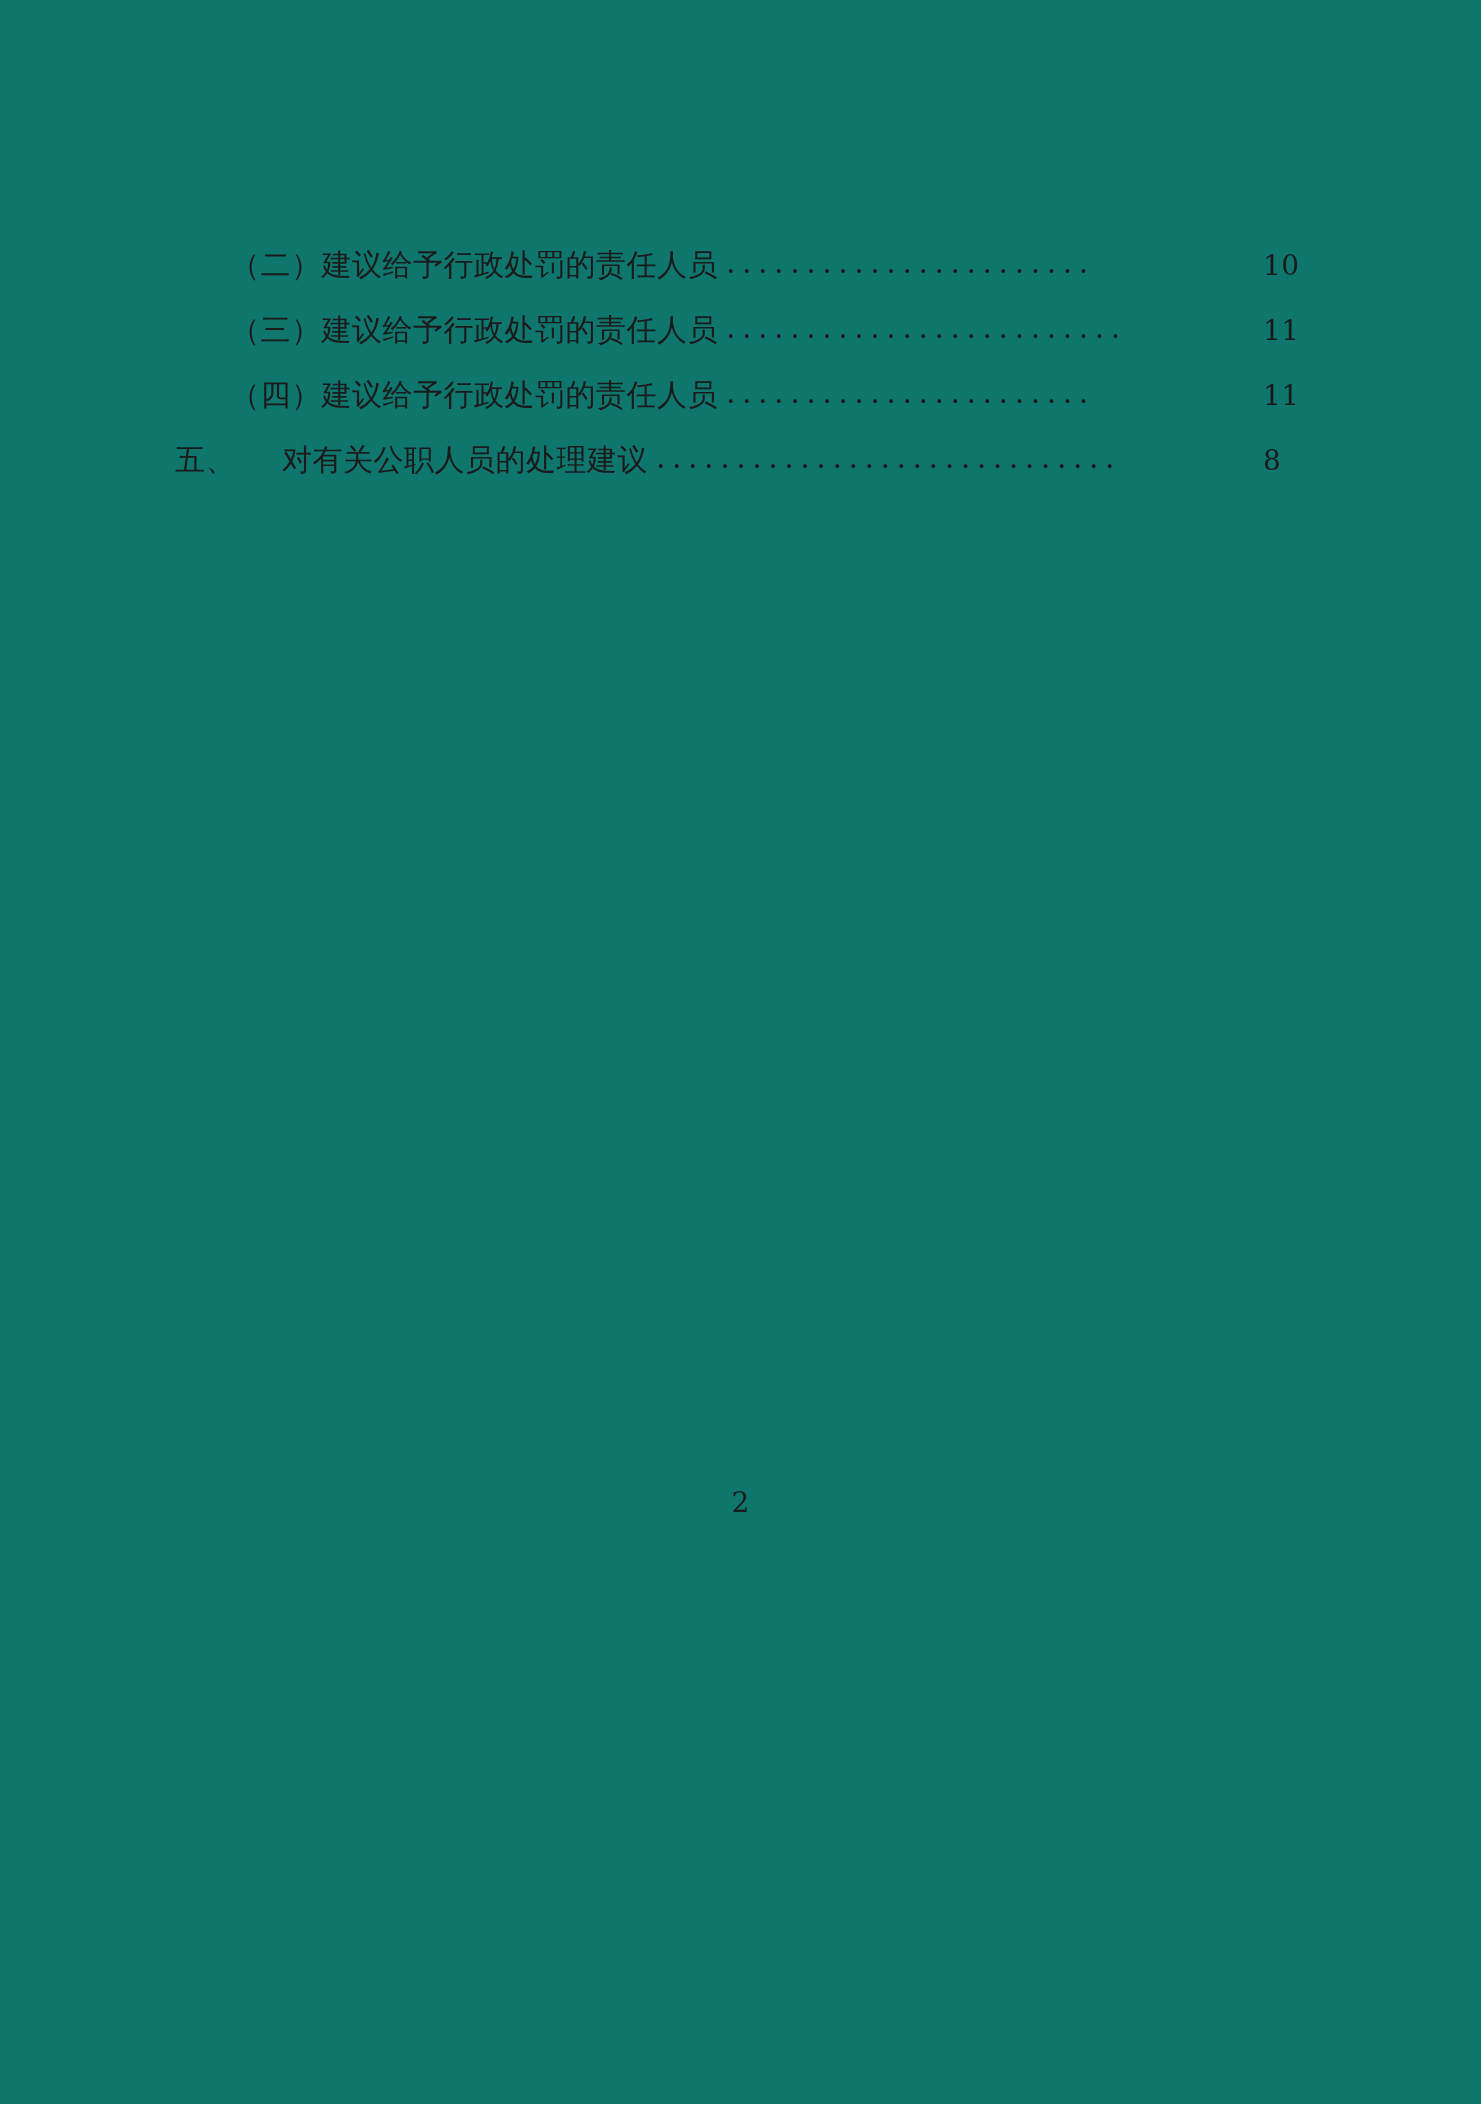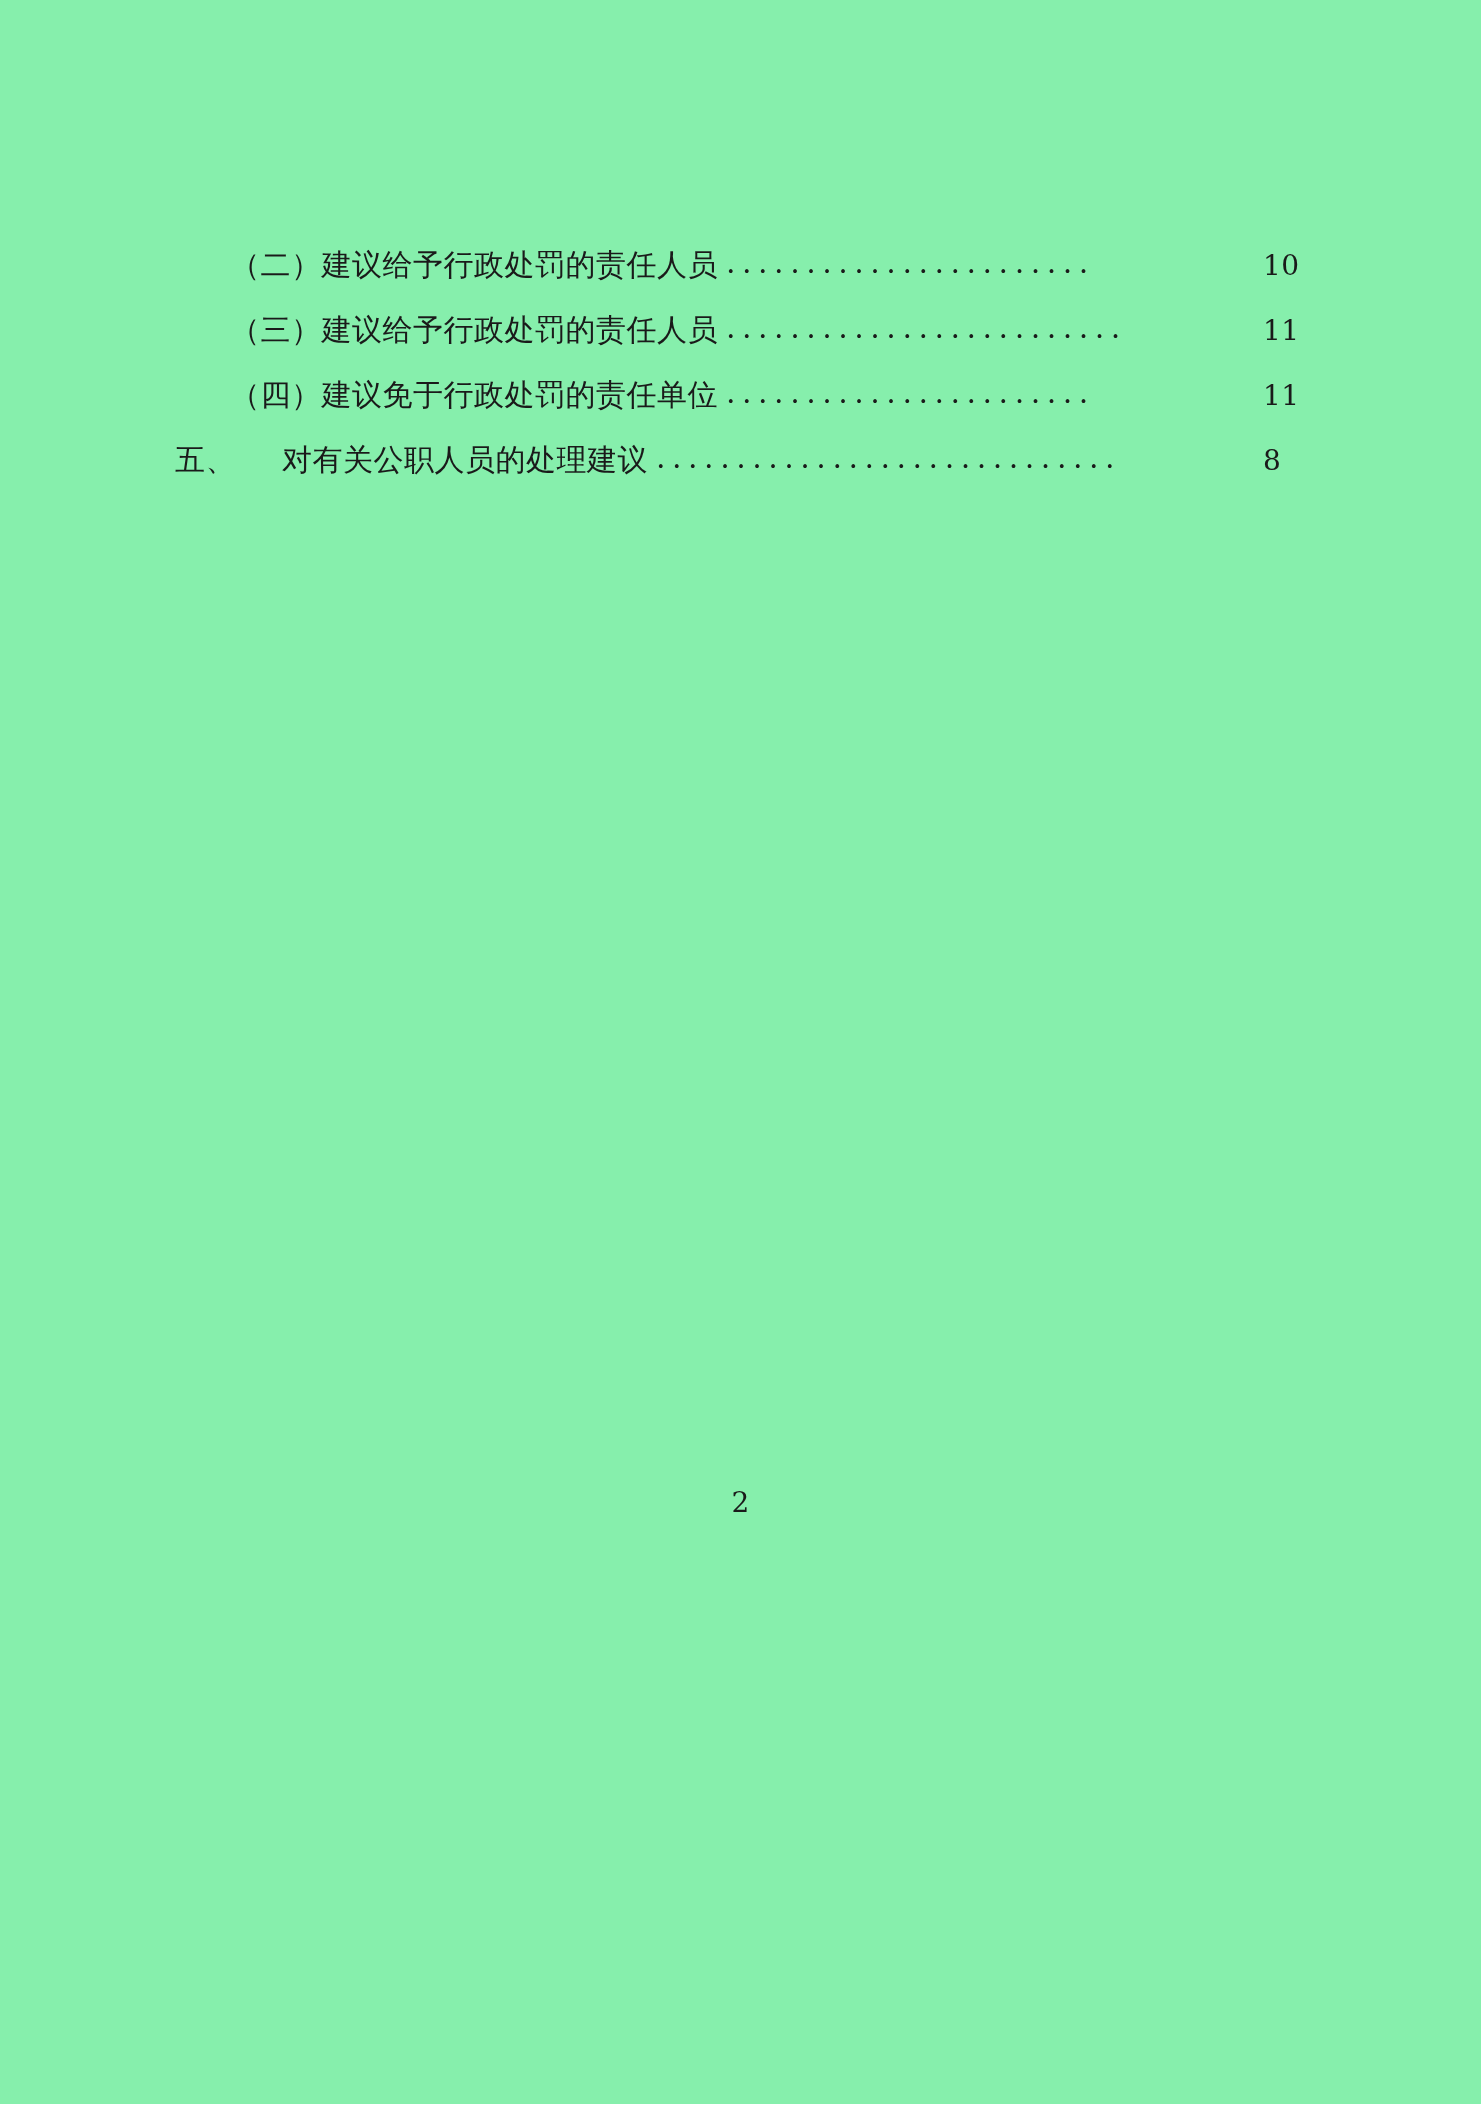--- a/index.html
+++ b/index.html
@@ -13,21 +13,21 @@
     position: relative;
     font-family: "DejaVu Serif", "Liberation Serif", serif;
     color: #1a1a1a;
     overflow: hidden;
   }
   .page {
     position: absolute;
     left: 0; top: 0;
     width: 1481px;
     height: 2104px;
-    background: #86efac;
+    background: #0f766e;
   }
   .toc {
     position: absolute;
     left: 175px;
     top: 250px;
     width: 1130px;
   }
   .toc-entry {
     display: flex;
     align-items: baseline;
@@ -100,21 +100,21 @@
 
     <div class="toc-entry">
       <span class="indent-2"></span>
       <span class="toc-label">（三）建议给予行政处罚的责任人员</span>
       <span class="dots">.........................</span>
       <span class="toc-page">11</span>
     </div>
 
     <div class="toc-entry">
       <span class="indent-2"></span>
-      <span class="toc-label">（四）建议免于行政处罚的责任单位</span>
+      <span class="toc-label">（四）建议给予行政处罚的责任人员</span>
       <span class="dots">.......................</span>
       <span class="toc-page">11</span>
     </div>
 
     <div class="toc-entry">
       <span class="indent-1"></span>
       <span class="toc-num-prefix">五、</span>
       <span class="toc-label">对有关公职人员的处理建议</span>
       <span class="dots">.............................</span>
       <span class="toc-page">8</span>

